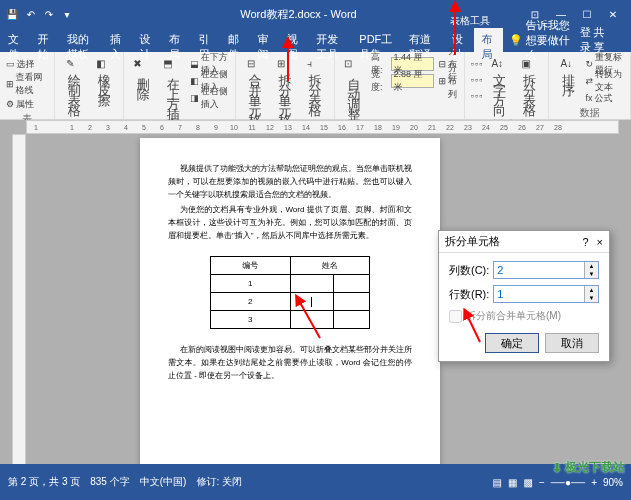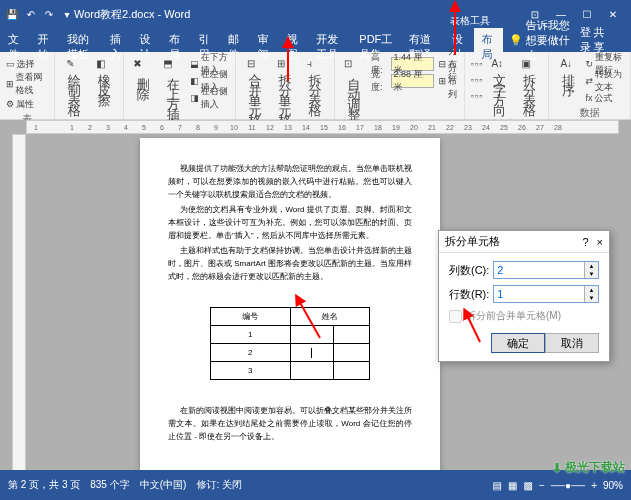--- a/index.html
+++ b/index.html
@@ -1,20 +1,20 @@
 <!DOCTYPE html>
 <html><head>
 <meta charset="utf-8">
 <style>
 *{margin:0;padding:0;box-sizing:border-box;font-family:"Microsoft YaHei",SimSun,sans-serif}
 body{width:631px;height:500px;background:#e6e6e6;overflow:hidden;position:relative;font-size:11px}
 .titlebar{height:28px;background:#2b579a;color:#fff;display:flex;align-items:center;padding:0 6px}
 .titlebar .qat{display:flex;gap:4px}
 .titlebar .qat span{width:14px;height:14px;display:inline-flex;align-items:center;justify-content:center;font-size:10px}
-.titlebar .title{flex:1;font-size:11px}
+.titlebar .title{flex:1;text-align:center;font-size:11px}
 .titlebar .win{display:flex;gap:2px}
 .titlebar .win span{width:24px;height:20px;display:inline-flex;align-items:center;justify-content:center;font-size:10px}
 .tabbar{height:24px;background:#2b579a;display:flex;color:#fff;font-size:11px;position:relative}
 .tabbar .tab{padding:4px 8px;cursor:pointer}
 .tabbar .tab.active{background:#f3f3f3;color:#2b579a}
 .tabbar .context{position:absolute;top:-14px;left:450px;font-size:10px;color:#fff}
 .tabbar .tell{margin-left:6px;display:flex;align-items:center;gap:3px}
 .tabbar .right{margin-left:auto;display:flex;align-items:center;padding-right:24px}
 .ribbon{height:68px;background:#f3f3f3;border-bottom:1px solid #d4d4d4;display:flex;font-size:10px;color:#444}
 .group{border-right:1px solid #e0e0e0;padding:2px 6px;display:flex;flex-direction:column;position:relative}
@@ -27,37 +27,37 @@
 .stack{display:flex;flex-direction:column;gap:1px;font-size:9px}
 .stack .row{display:flex;align-items:center;gap:2px;height:16px}
 .spin{width:50px;height:14px;border:1px solid #adadad;background:#fef9c3;display:flex;align-items:center;padding:0 2px;font-size:9px}
 .doc-area{position:absolute;top:120px;left:0;right:0;bottom:20px;background:#b0b0b0;overflow:hidden}
 .ruler-h{position:absolute;top:0;left:26px;right:12px;height:14px;background:#f3f3f3;border:1px solid #ccc;font-size:7px;display:flex;align-items:center;overflow:hidden;color:#666}
 .ruler-h span{flex:none;width:18px;text-align:center}
 .ruler-v{position:absolute;top:14px;left:12px;width:14px;bottom:0;background:#f3f3f3;border:1px solid #ccc}
 .page{position:absolute;top:18px;left:140px;width:300px;height:420px;background:#fff;box-shadow:0 2px 6px rgba(0,0,0,.3)}
 .page-inner{padding:24px 28px;font-size:8px;line-height:13px;color:#000;font-family:SimSun}
 .page-inner p{text-indent:1.5em;margin-bottom:2px;text-align:justify}
-.tbl{border-collapse:collapse;margin:24px auto;width:160px}
+.tbl{border-collapse:collapse;margin:14px auto;width:160px}
 .tbl td,.tbl th{border:1px solid #000;height:18px;font-size:8px;text-align:center;font-weight:normal;padding:2px}
 .dialog{position:absolute;top:230px;left:438px;width:172px;background:#fff;border:1px solid #9a9a9a;box-shadow:2px 2px 8px rgba(0,0,0,.3);font-size:11px}
 .dialog .dtitle{height:22px;display:flex;align-items:center;padding:0 6px;border-bottom:1px solid #ddd}
 .dialog .dtitle .t{flex:1}
 .dialog .dbody{padding:8px 10px}
 .dialog .frow{display:flex;align-items:center;margin-bottom:6px;gap:4px}
 .dialog .frow label{font-size:11px}
 .dspin{flex:1;display:flex;border:1px solid #7a9ed8;height:18px}
 .dspin input{flex:1;border:none;padding:0 3px;font-size:11px;width:40px;color:#0066cc}
 .dspin .ar{width:14px;display:flex;flex-direction:column;border-left:1px solid #adadad}
 .dspin .ar span{flex:1;display:flex;align-items:center;justify-content:center;font-size:6px;background:#f0f0f0;cursor:pointer}
 .dialog .chk{display:flex;align-items:center;gap:4px;font-size:10px;color:#888;margin:4px 0 10px}
-.dialog .btns{display:flex;justify-content:flex-end;}
+.dialog .btns{display:flex;justify-content:flex-end;gap:6px}
 .dialog .btns button{width:54px;height:20px;font-size:11px;border:1px solid #adadad;background:#e1e1e1;cursor:pointer}
 .dialog .btns button.pri{border:1px solid #2b579a}
-.status{position:absolute;bottom:0;left:0;right:0;height:30px;background:#2b579a;color:#fff;display:flex;align-items:center;padding:0 8px;font-size:10px;gap:10px}
+.status{position:absolute;bottom:0;left:0;right:0;height:36px;background:#2b579a;color:#fff;display:flex;align-items:center;padding:0 8px;font-size:10px;gap:10px}
 .status .right{margin-left:auto;display:flex;gap:6px;align-items:center}
 .arrow{position:absolute;pointer-events:none}
 .arrow svg{overflow:visible}
 .watermark{position:absolute;bottom:24px;right:6px;font-size:12px;color:#3a9b4a;font-weight:bold;display:flex;align-items:center;gap:3px;text-shadow:0 0 2px #fff}
 .cursor-line{display:inline-block;width:1px;height:10px;background:#000;vertical-align:middle}
 </style>
 </head>
 <body>
 
 <div class="titlebar">
@@ -259,21 +259,20 @@
       <span>25</span>
       <span>26</span>
       <span>27</span>
       <span>28</span>
     </div>
   <div class="ruler-v"></div>
   <div class="page">
     <div class="page-inner">
       <p>视频提供了功能强大的方法帮助您证明您的观点。当您单击联机视频时，可以在想要添加的视频的嵌入代码中进行粘贴。您也可以键入一个关键字以联机搜索最适合您的文档的视频。</p>
       <p>为使您的文档具有专业外观，Word 提供了页眉、页脚、封面和文本框设计，这些设计可互为补充。例如，您可以添加匹配的封面、页眉和提要栏。单击"插入"，然后从不同库中选择所需元素。</p>
-      <p>主题和样式也有助于文档保持协调。当您单击设计并选择新的主题时，图片、图表或 SmartArt 图形将会更改以匹配新的主题。当应用样式时，您的标题会进行更改以匹配新的主题。</p>
       <table class="tbl">
         <tbody>
             <tr>
               <th>编号</th>
               <th colspan="2">姓名</th>
             </tr>
         <tr>
               <td>1</td>
               <td></td>
               <td></td>

